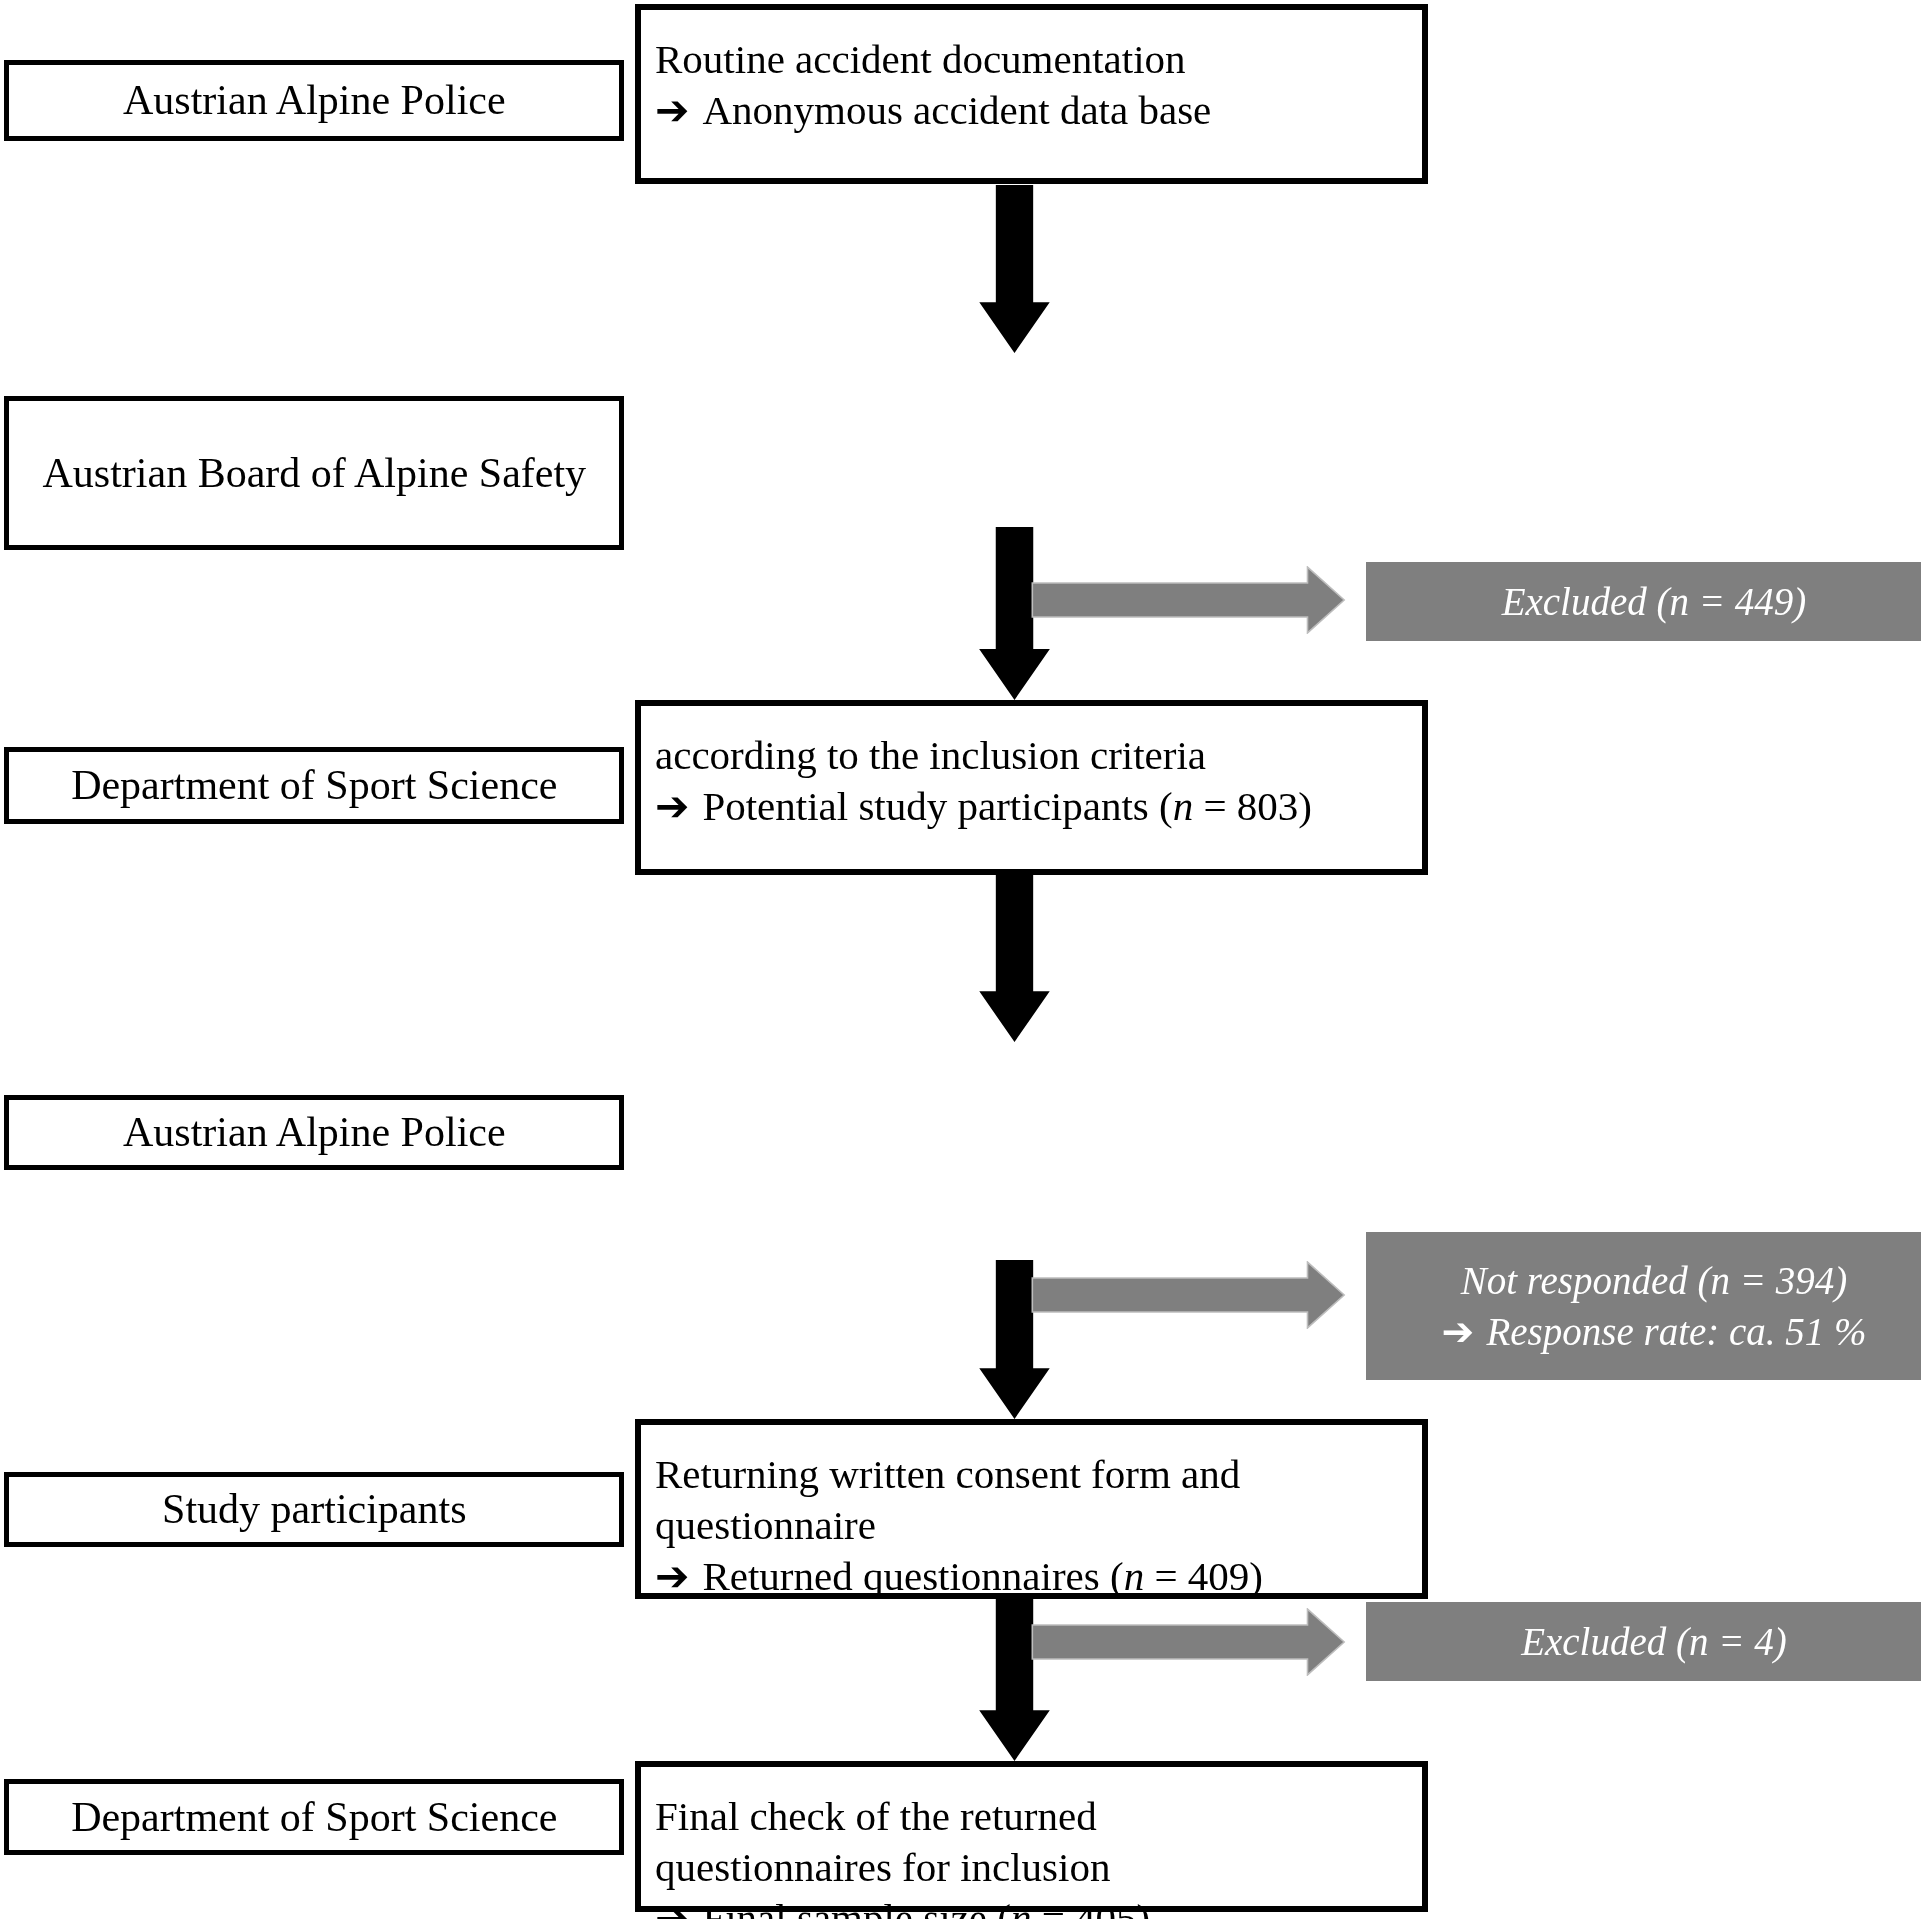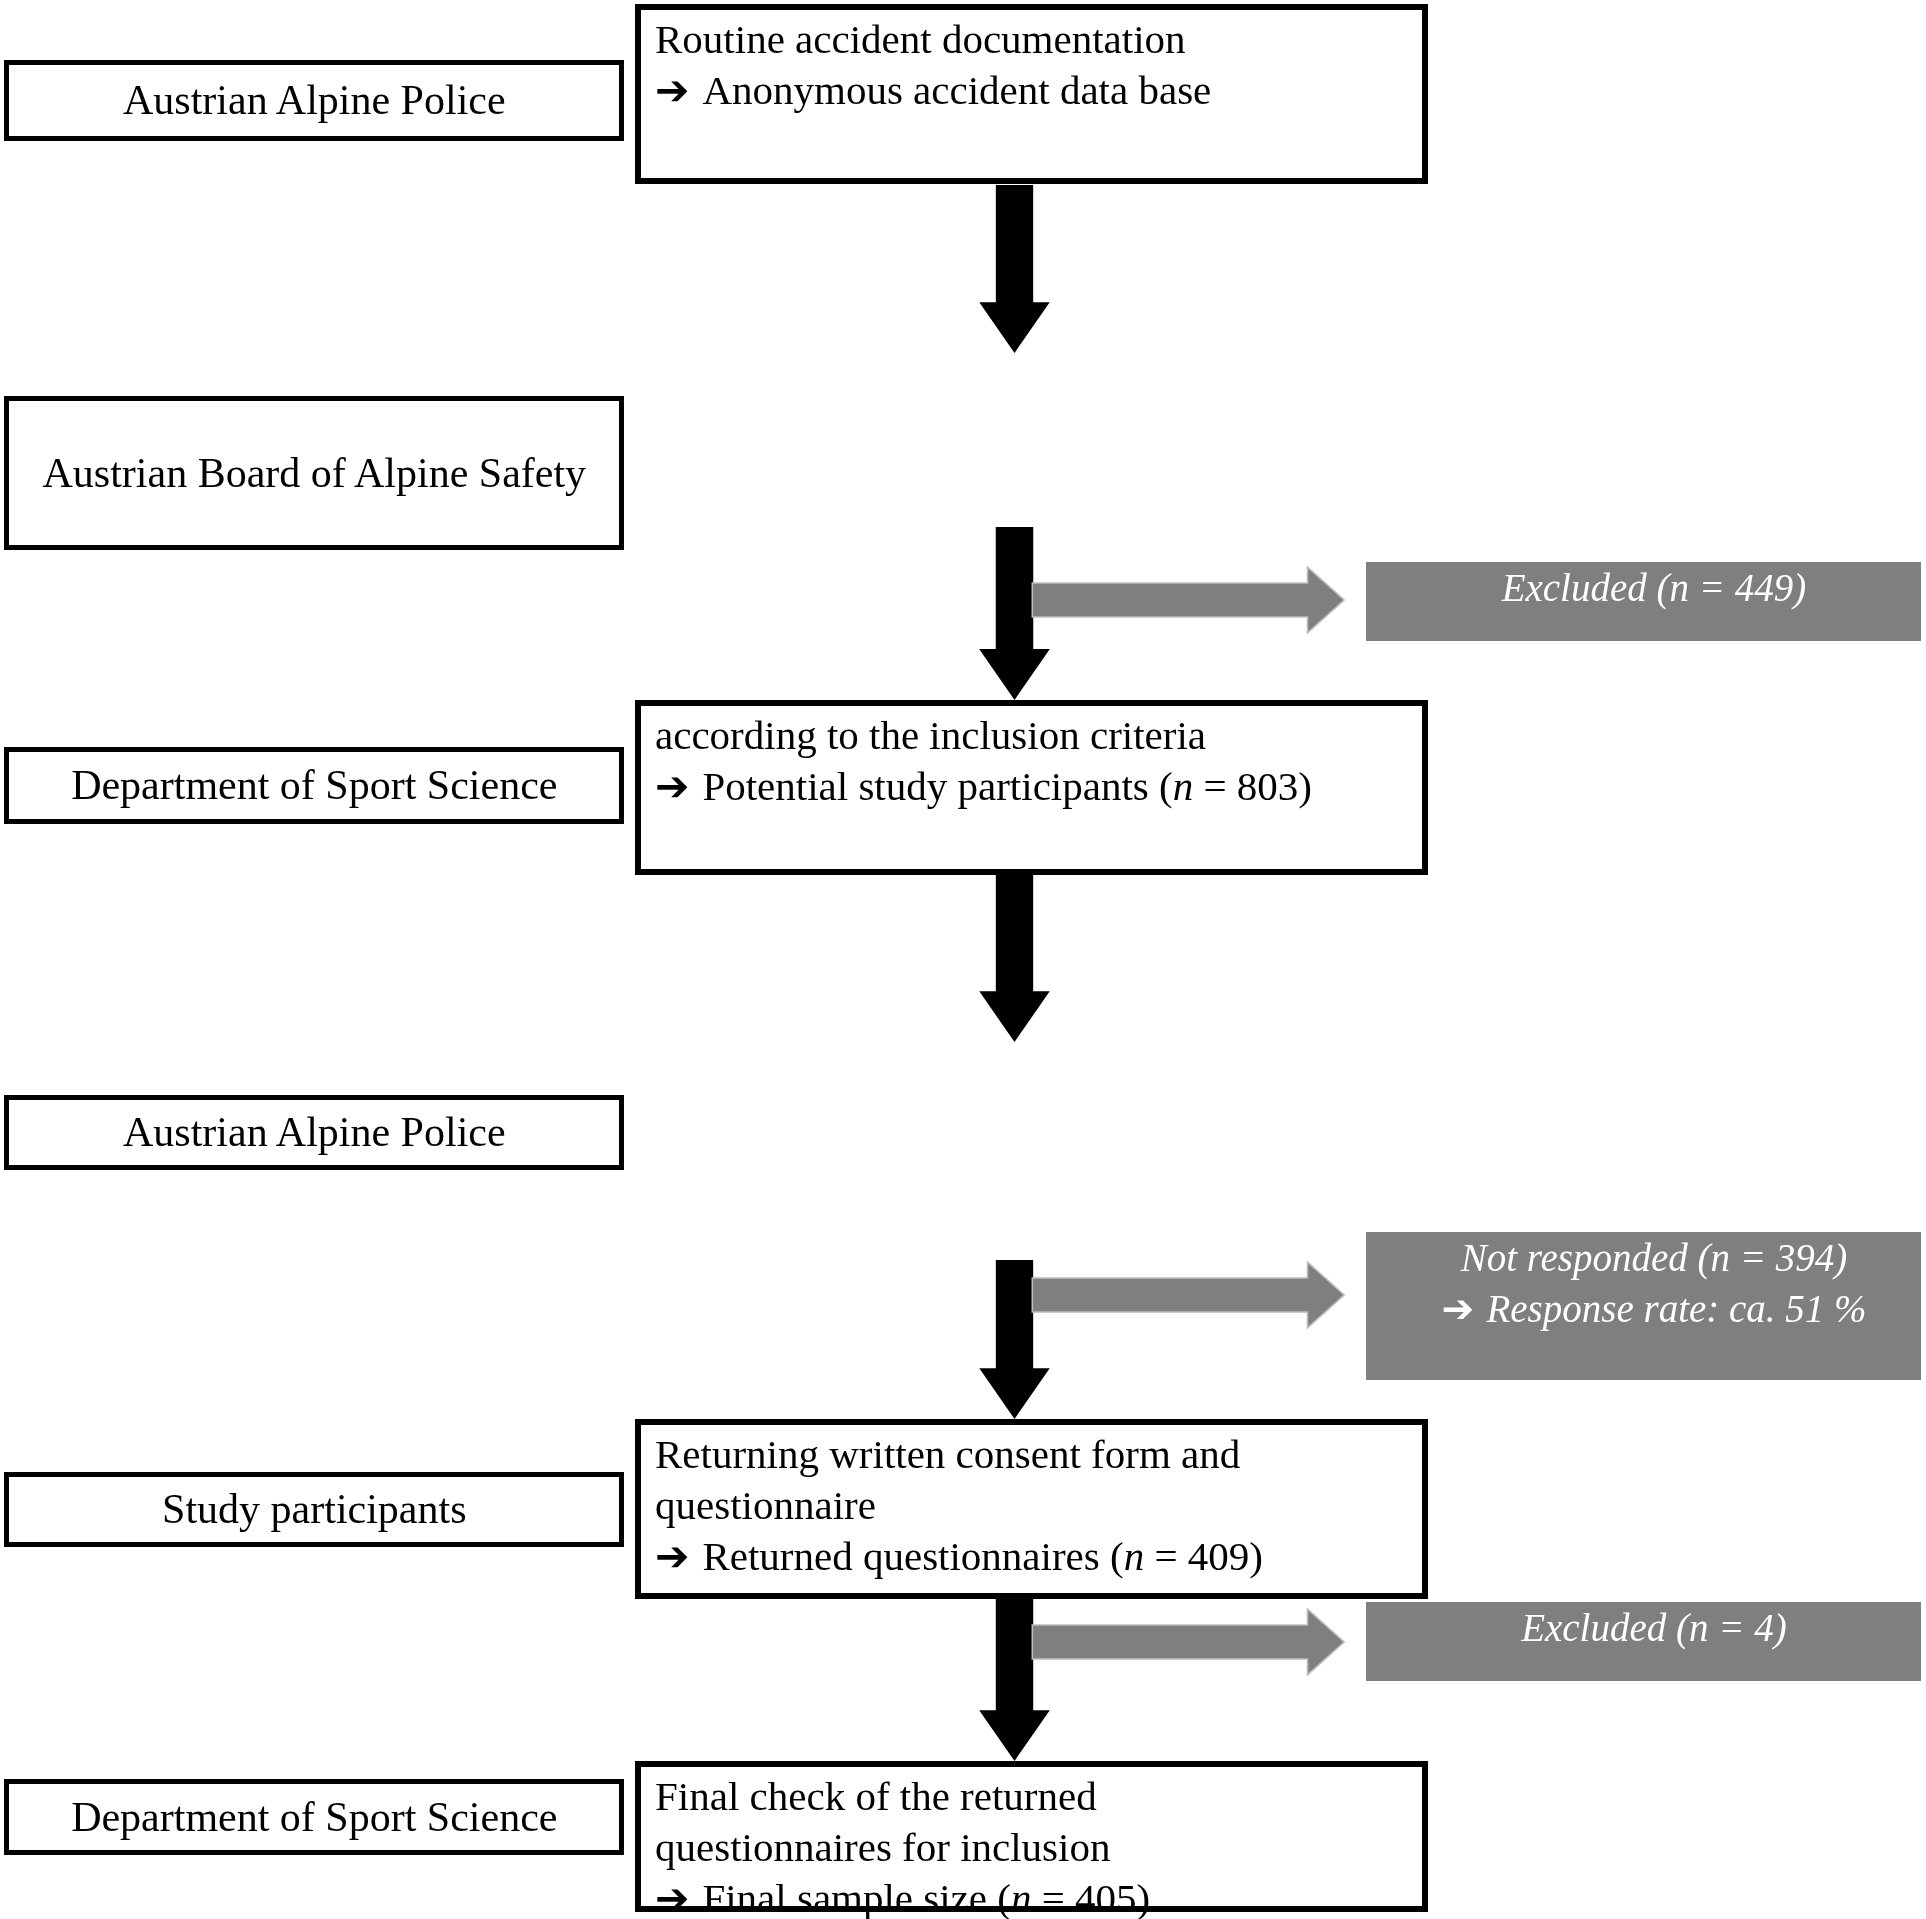--- a/index.html
+++ b/index.html
@@ -22,30 +22,30 @@
     text-align: center;
     font-size: 42px; line-height: 53px;
     padding: 0 20px;
   }
 
   
   .step {
     border: 6.4px solid var(--line-black, #000);
     left: 635px; width: 793px;
     font-size: 41px; line-height: 51px;
-    padding: 4px 14px;
+    padding: 24px 14px;
     text-align: left;
   }
   .step .line { white-space: nowrap; }
 
   
   .exclusion {
     background: var(--gray-fill, #7f7f7f);
     left: 1366px; width: 555px;
-    display: flex; flex-direction: column; align-items: center; justify-content: flex-start;
+    display: flex; flex-direction: column; align-items: center; justify-content: center;
     color: #ffffff;
     font-size: 39px; line-height: 51px;
     text-align: center;
     padding-left: 21px;
   }
   .exclusion .line span { font-style: italic; }
 
   .seg-i { font-style: italic; }
   .seg-a { font-family: "DejaVu Sans", sans-serif; }
 

